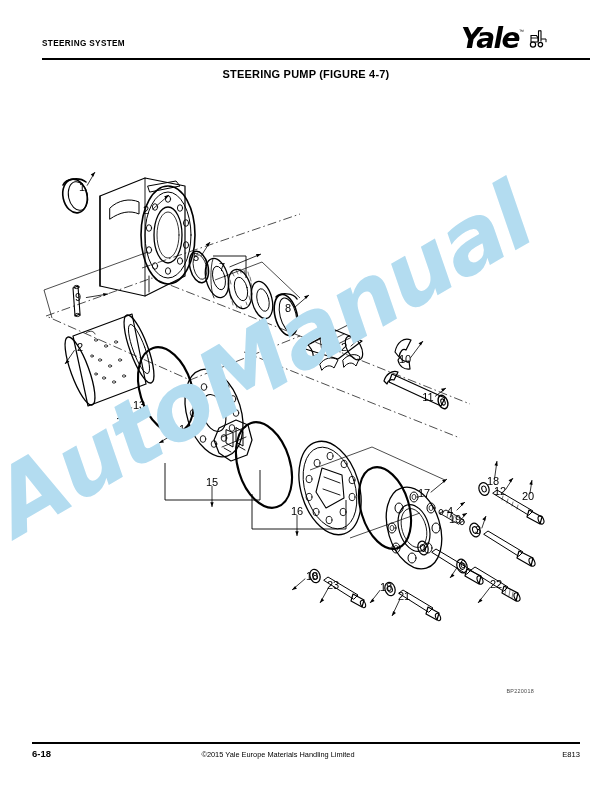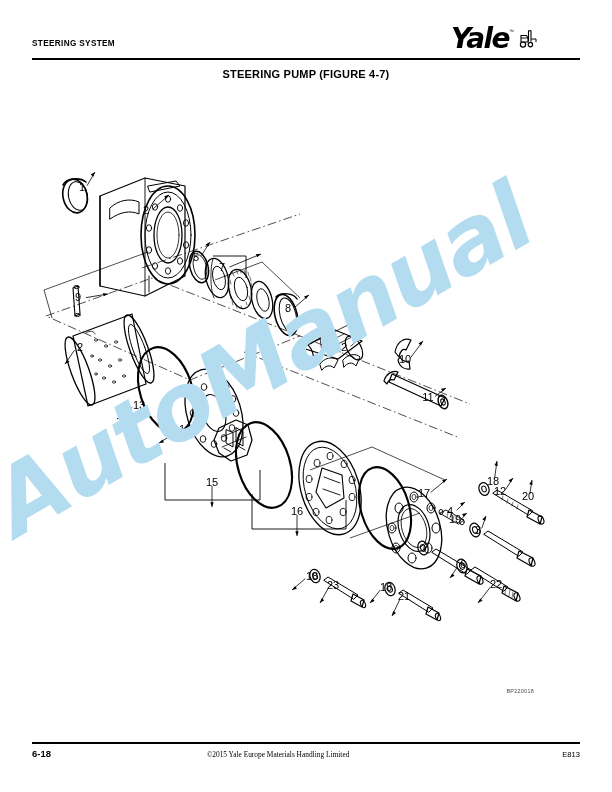--- a/index.html
+++ b/index.html
@@ -16,21 +16,21 @@
     position: relative;
     width: 612px;
     height: 792px;
     background: #ffffff;
     overflow: hidden;
   }
 
   
   #header {
     position: absolute;
-    left: 0; top: 0;
+    left: 10px; top: 0;
     width: 568px;
     height: 64px;
   }
   #header-left {
     position: absolute;
     left: 32px;
     top: 48px;
     font-size: 8.2px;
     font-weight: bold;
     letter-spacing: 0.35px;
@@ -152,21 +152,20 @@
     font-size: 9.5px;
     font-weight: bold;
   }
   #footer-copy {
     position: absolute;
     left: 0;
     top: 2px;
     width: 556px;
     text-align: center;
     font-size: 7.4px;
-    font-family: Liberation Serif, serif;
   }
   #footer-code {
     position: absolute;
     right: 32px;
     top: 2px;
     font-size: 7.6px;
     padding-left: 20px;
   }
 
   

